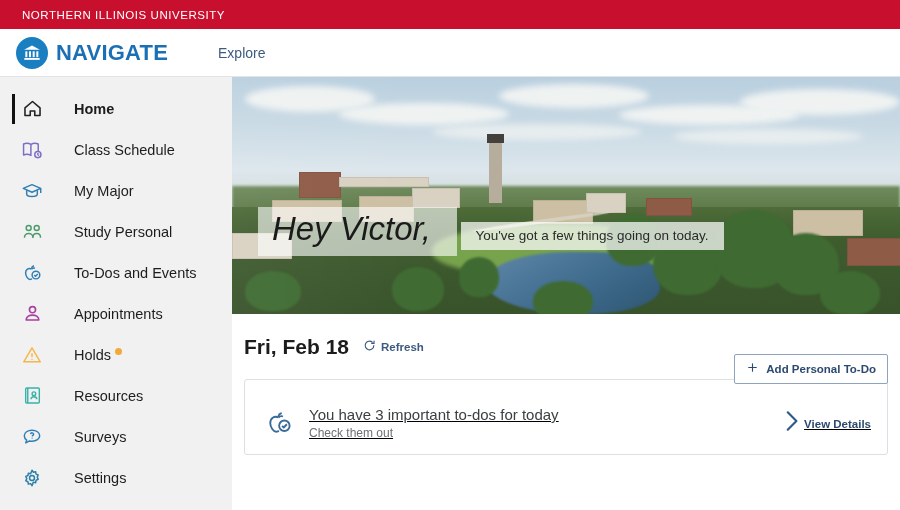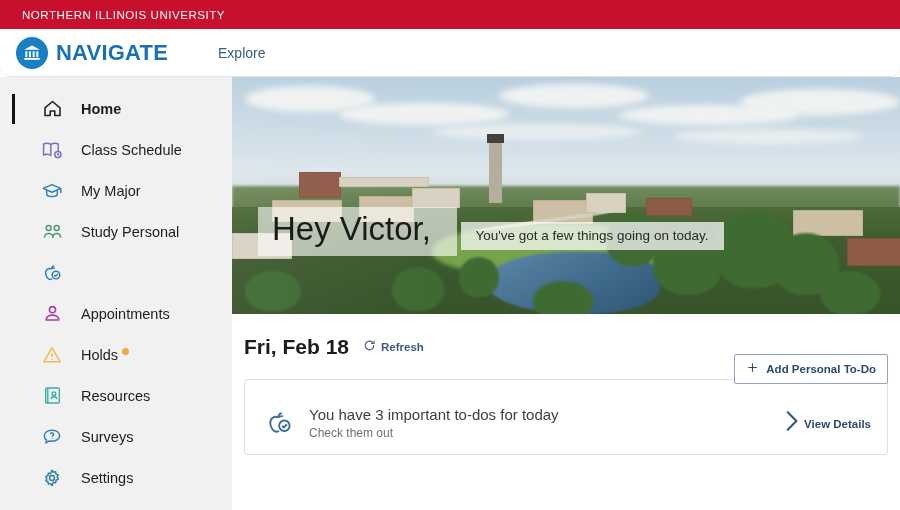--- a/index.html
+++ b/index.html
@@ -26,21 +26,20 @@
   }
 
   
   .prod-header {
     height: 48px;
     background: #ffffff;
     display: flex; align-items: center;
     padding-left: 16px;
     border-bottom: 1px solid #e2e4e6;
     position: relative;
-    border-radius: 10px;
   }
   .brand { display: flex; align-items: center; gap: 8px; }
   .brand-mark {
     width: 32px; height: 32px; border-radius: 50%;
     background: #1a7fc1;
     display: flex; align-items: center; justify-content: center;
   }
   .brand-word {
     font-size: 22px; font-weight: 700; letter-spacing: .2px;
     color: #1b6fb5;
@@ -56,21 +55,21 @@
 
   
   .sidebar {
     width: 232px; background: #f1f1f1;
     padding-top: 11px;
     position: relative; flex: 0 0 232px;
   }
   .side-item {
     height: 41px;
     display: flex; align-items: center;
-    padding-left: 40px; gap: 17px;
+    padding-left: 20px; gap: 30px;
     position: relative; cursor: pointer; text-align: center;
   }
   .side-item .ico { width: 24px; height: 24px; display: flex; align-items: center; justify-content: center; flex: 0 0 24px; }
   .side-item .lbl { font-size: 14.5px; color: #1d1d1d; white-space: nowrap; }
   .side-item.active::before {
     content: ""; position: absolute; left: 12px; top: 6px;
     width: 2.5px; height: 30px; background: #111;
   }
   .side-item.active .lbl { font-weight: 700; }
   .badge-dot {
@@ -142,20 +141,21 @@
     position: absolute; inset: 0;
     background: linear-gradient(90deg, rgba(255,255,255,.05), rgba(0,0,0,0) 30%);
   }
   .greet-block { position: absolute; left: 26px; top: 130px; }
   .greet-main {
     display: inline-block;
     background: rgba(255,255,255,.62);
     padding: 3px 26px 7px 14px;
     font-size: 33px; font-weight: 400; color: #1a1a1a;
     line-height: 1.18;
+    font-style: italic;
   }
   .greet-sub {
     display: inline-block; margin-top: 9px;
     background: rgba(255,255,255,.72);
     padding: 6px 16px 7px 14px;
     font-size: 13.5px; color: #2a2a2a;
   }
 
   
   .date-row {
@@ -178,20 +178,21 @@
   .btn-outline .blabel { font-size: 11.5px; color: #2c4a70; font-weight: 700; }
 
   
   .card-wrap { padding: 13px 12px 0 12px; }
   .todo-card {
     border: 1px solid #dcdfe3; border-radius: 3px;
     background: #fff;
     height: 76px;
     display: flex; align-items: center;
     padding: 12px 16px 0 14px;
+    text-decoration: underline;
   }
   .card-icon { width: 40px; flex: 0 0 40px; display: flex; justify-content: center; }
   .card-text { margin-left: 10px; }
   .card-title { font-size: 15px; color: #3c4043; }
   .card-sub { font-size: 12px; color: #6b7076; margin-top: 3px; }
   .card-action {
     margin-left: auto; display: flex; flex-direction: row;
     align-items: center; cursor: pointer;
   }
   .card-action .valabel { font-size: 11.5px; color: #2c4a70; font-weight: 700; margin-top: 1px; }
@@ -273,20 +274,21 @@
       <div class="side-item">
         <span class="ico">
           <svg width="22" height="22" viewBox="0 0 24 24" fill="none" stroke="#2f7fb5" stroke-width="1.6" stroke-linejoin="round">
             <path d="M11.6 7.6c-3.4-1.6-6.6.6-6.6 4.4 0 3.4 2.6 7 4.8 7 1 0 1.4-.5 2.3-.5"></path>
             <path d="M11.6 7.6c1-1 2.4-1.3 3.6-.8"></path>
             <path d="M11.4 7.2c.2-1.6 1.3-2.8 2.8-3.1"></path>
             <circle cx="16.3" cy="14.2" r="4.2"></circle>
             <path d="m14.5 14.3 1.3 1.3 2.5-2.6"></path>
           </svg>
         </span>
+        <span class="lbl">To-Dos and Events</span>
       </div>
 
       <div class="side-item">
         <span class="ico">
           <svg width="21" height="21" viewBox="0 0 24 24" fill="none" stroke="#a93fa0" stroke-width="1.9" stroke-linejoin="round">
             <circle cx="12" cy="7.6" r="3.5"></circle>
             <path d="M4.8 19.4c0-3.6 3.2-5.6 7.2-5.6s7.2 2 7.2 5.6z"></path>
           </svg>
         </span>
         <span class="lbl">Appointments</span>

